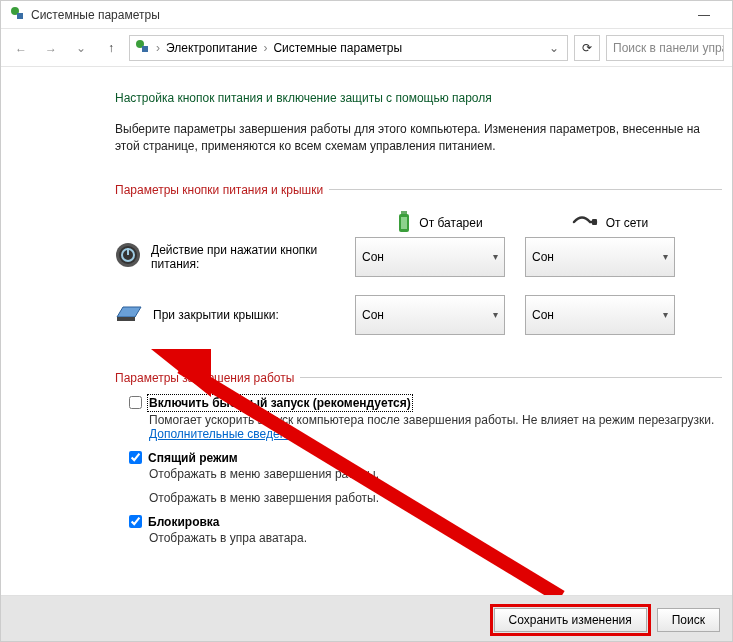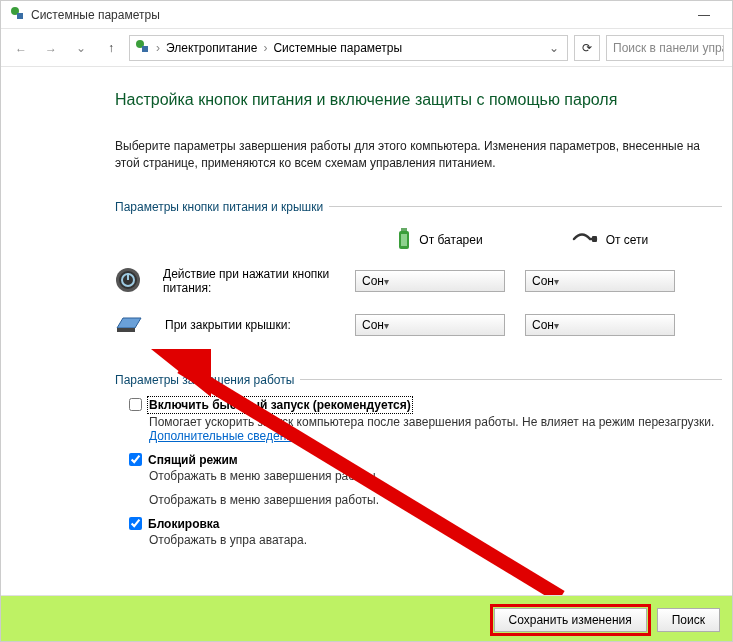--- a/index.html
+++ b/index.html
@@ -15,44 +15,44 @@
   .nav-up { color: #333; }
   .addrbar { flex: 1; display: flex; align-items: center; border: 1px solid #ccc; height: 26px; padding: 0 4px; gap: 6px; min-width: 0; }
   .addrbar .crumb { color: #000; white-space: nowrap; font-size: 12px; }
   .addrbar .sep { color: #888; }
   .addrbar .spacer { flex: 1; }
   .addrbar .chev { color: #666; padding: 0 4px; }
   .refresh { width: 26px; height: 26px; border: 1px solid #ccc; display:flex; align-items:center; justify-content:center; color:#333; }
   .search { width: 118px; height: 26px; border: 1px solid #ccc; padding: 0 6px; color: #888; display:flex; align-items:center; overflow:hidden; white-space:nowrap; }
 
   .content { padding: 24px 10px 0 114px; position: relative; }
-  .main-heading { color: #0a5a2a; font-size: 16px; font-weight: 400; margin-bottom: 29px; }
+  .main-heading { color: #0a5a2a; font-size: 12px; font-weight: 400; margin-bottom: 16px; }
   .intro { font-size: 12px; color: #222; line-height: 1.4; margin-bottom: 28px; padding-right: 10px; }
 
   fieldset { border: none; border-top: 1px solid #ccc; padding: 0; margin: 0 0 18px 0; }
-  legend { font-size: 12px; color: #0c4a6e; padding-right: 6px; }
-
-  .headers-row { display: grid; grid-template-columns: 240px 170px 170px; align-items: center; margin-top: 14px; margin-bottom: 14px; text-align: right; }
+  legend { font-size: 12px; color: #b91c1c; padding-right: 6px; }
+
+  .headers-row { display: grid; grid-template-columns: 240px 170px 170px; align-items: center; margin-top: 14px; margin-bottom: 1px; text-align: right; }
   .headers-row .hdr { display: flex; align-items: center; gap: 8px; justify-content: center; font-size: 12px; }
 
   .setting-row { display: grid; grid-template-columns: 240px 170px 170px; align-items: center; margin-bottom: 18px; }
-  .setting-label { display:flex; align-items:center; gap:22px; font-size: 12px; }
-  .select { border: 1px solid #adadad; height: 22px; display:flex; align-items:center; padding: 0 6px; background:#efefef; background:linear-gradient(#fff,#e9e9e9); font-size:12px; width: 150px; }
+  .setting-label { display:flex; align-items:center; gap:10px; font-size: 12px; }
+  .select { border: 1px solid #adadad; height: 40px; display:flex; align-items:center; justify-content:space-between; padding: 0 6px; background:#efefef; background:linear-gradient(#fff,#e9e9e9); font-size:12px; width: 150px; }
   .select .chev-down { color:#555; font-size:10px; }
 
   .shutdown-options { padding: 10px 0 0 14px; }
   .opt { margin-bottom: 10px; }
   .opt .row { display:flex; align-items:center; gap:6px; }
   .opt .title { font-weight: 700; font-size: 12px; }
   .opt .desc { font-size: 12px; color:#333; margin-left: 20px; margin-top: 2px; }
   .opt .link { color: #0066cc; text-decoration: underline; cursor: pointer; }
   input[type=checkbox] { width: 13px; height: 13px; }
   .focus-box { outline: 1px dotted #000; padding: 1px; }
 
-  .footer { position: absolute; bottom: 0; left: 0; right: 0; height: 48px; border-top: 1px solid #e0e0e0; background: #bef264; display:flex; align-items:center; justify-content:flex-end; gap:10px; padding: 0 12px; }
+  .footer { position: absolute; bottom: 0; left: 0; right: 0; height: 48px; border-top: 1px solid #e0e0e0; background: #e5e5e5; display:flex; align-items:center; justify-content:flex-end; gap:10px; padding: 0 12px; }
   .btn { height: 24px; padding: 0 14px; border: 1px solid #adadad; background: linear-gradient(#fff,#e9e9e9); font-size: 12px; display:flex; align-items:center; }
   .btn.primary-highlight { outline: 3px solid #e00000; outline-offset: 1px; }
 
   
   .arrow-wrap { position: absolute; left: 0; top: 0; pointer-events:none; }
   .arrow-svg { position:absolute; }
 
   
   .svg-icon { display:inline-block; }
 

